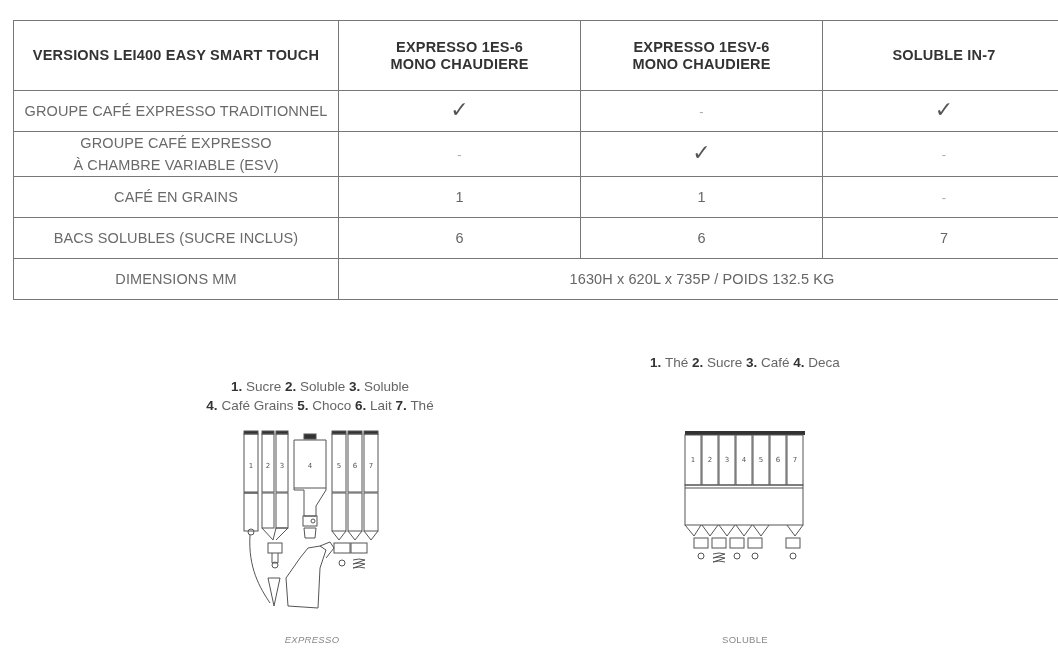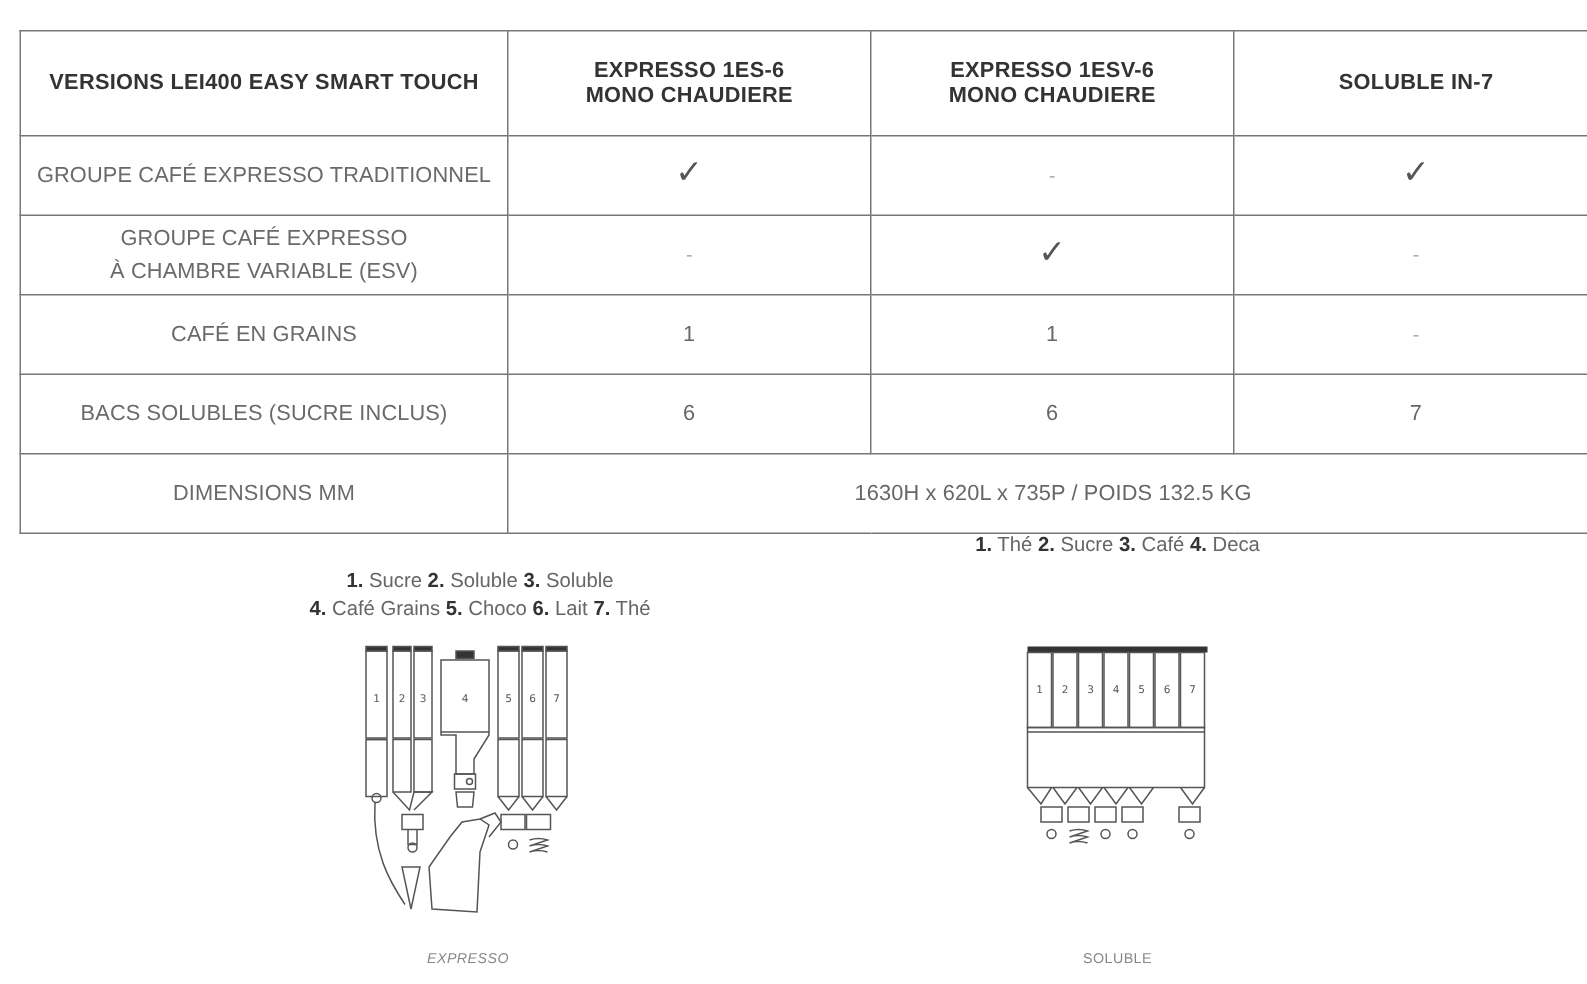--- a/index.html
+++ b/index.html
@@ -13,21 +13,21 @@
   .spec-table td, .spec-table th {
     border: 1.5px solid #777;
     text-align: center; vertical-align: middle;
   }
   .spec-table th {
     font-weight: bold; color: #333; font-size: 14.5px; letter-spacing: 0.2px;
     line-height: 17px; height: 70px;
   }
   .spec-table td {
     font-size: 14.5px; color: #666; font-weight: normal; line-height: 22px;
-    height: 53px; letter-spacing: 0.1px;
+    height: 41px; letter-spacing: 0.1px;
   }
   .spec-table td.label { color: #6a6a6a; }
   .spec-table td .check { font-size: 22px; color: #555; font-family: "DejaVu Sans", sans-serif; }
   .spec-table td .dash { color: #aaa; font-size: 13px; }
 
   .legend {
     position: absolute; text-align: center; font-size: 13.5px; color: #666; line-height: 19px;
   }
   .legend b { color: #333; font-weight: bold; }
   .legend-expresso { left: 170px; width: 300px; top: 365px; margin-top: 12px; }

